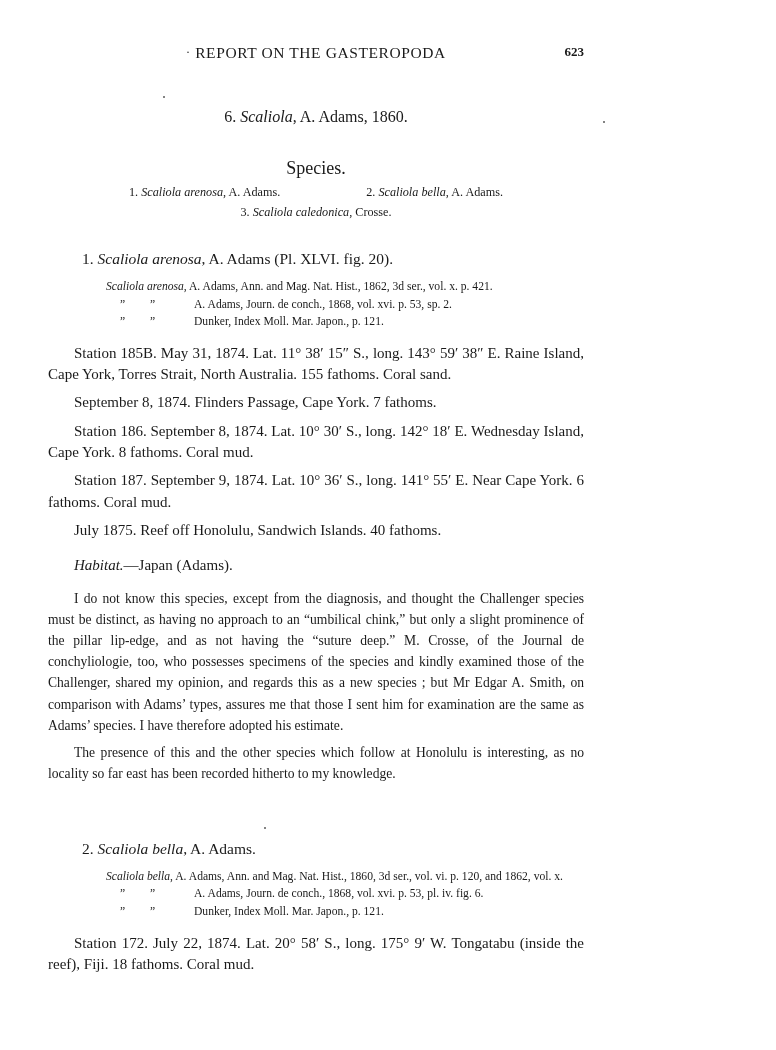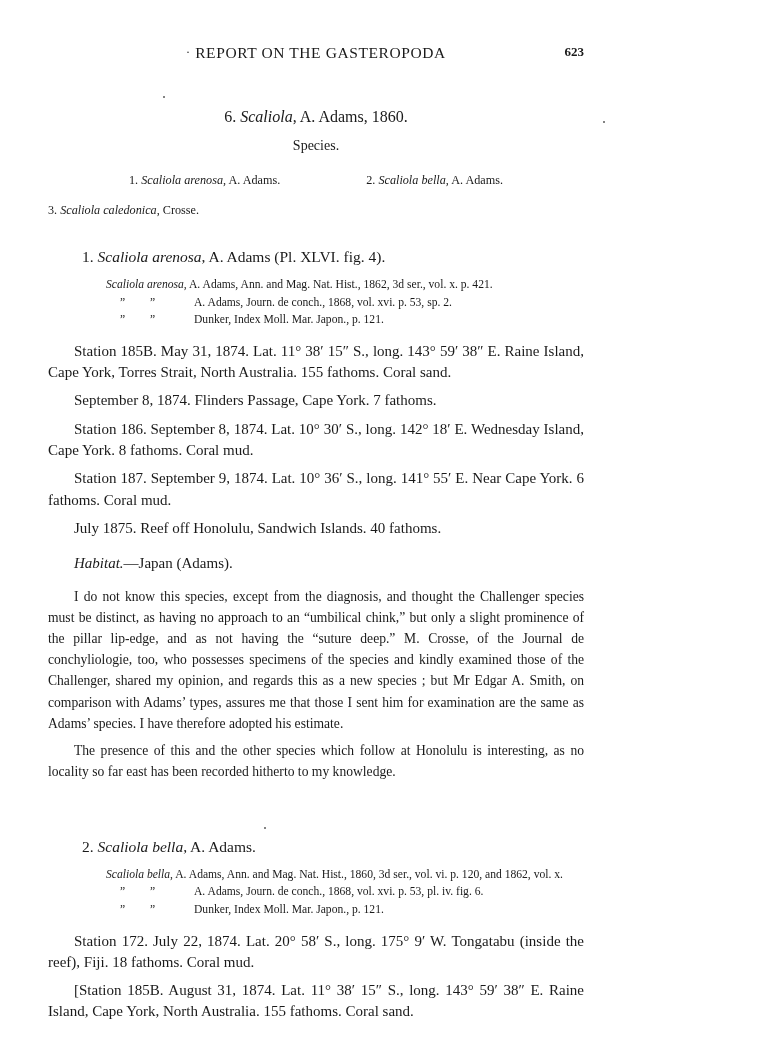--- a/index.html
+++ b/index.html
@@ -48,35 +48,35 @@
     margin-top: 30px;
   }
   .sec-title {
     text-align: center;
     font-size: 16px;
     margin: 12px 0 0 0;
   }
   .sec-title .it { font-style: italic; }
   .species-head {
     text-align: center;
-    font-size: 14px;
-    margin-top: 12px;
+    font-size: 18px;
+    margin-top: 32px;
   }
   .species-row {
     display: flex;
     justify-content: center;
     gap: 86px;
     font-size: 12.2px;
-    margin-top: 19px;
+    margin-top: 6px;
   }
   .species-row .it { font-style: italic; }
   .species-center {
-    text-align: left;
+    text-align: center;
     font-size: 12.2px;
-    margin-top: 15px;
+    margin-top: 5px;
   }
   .species-center .it { font-style: italic; }
   .entry-head {
     font-size: 15.5px;
     margin-top: 30px;
     padding-left: 34px;
   }
   .entry-head .it { font-style: italic; }
   .refs {
     font-size: 11.6px;
@@ -156,21 +156,21 @@
       </div>
     </div>
 
     <div class="species-center">
       <span>3.</span>
       <span class="it">Scaliola caledonica</span><span>, Crosse.</span>
     </div>
 
     <div class="entry-head">
       <span>1.</span>
-      <span class="it">Scaliola arenosa</span><span>, A. Adams (Pl. XLVI. fig. 4).</span>
+      <span class="it">Scaliola arenosa</span><span>, A. Adams (Pl. XLVI. fig. 20).</span>
     </div>
 
     <div class="refs">
       <div class="ref-first">
         <span class="it">Scaliola arenosa</span><span>, A. Adams, Ann. and Mag. Nat. Hist., 1862, 3d ser., vol. x. p. 421.</span>
       </div>
       <div class="ref-cont">
         <span class="dq1">”</span>
         <span class="dq2">”</span>
         <span>A. Adams, Journ. de conch., 1868, vol. xvi. p. 53, sp. 2.</span>
@@ -215,21 +215,20 @@
       </div>
       <div class="ref-cont">
         <span class="dq1">”</span>
         <span class="dq2">”</span>
         <span>Dunker, Index Moll. Mar. Japon., p. 121.</span>
       </div>
     </div>
 
     <div class="station-block">
       <div class="body-para indent">Station 172.   July 22, 1874.   Lat. 20° 58′ S., long. 175° 9′ W.   Tongatabu (inside the reef), Fiji.   18 fathoms.   Coral mud.</div>
-      <div class="body-para indent">[Station 185B.   August 31, 1874.   Lat. 11° 38′ 15″ S., long. 143° 59′ 38″ E.   Raine Island, Cape York, North Australia.   155 fathoms.   Coral sand.</div>
     </div>
 
   </div>
 
   <div class="tiny-dot" style="left:163px; top:96px;"></div>
   <div class="tiny-dot" style="left:603px; top:121px;"></div>
   <div class="tiny-dot" style="left:264px; top:827px;"></div>
 </div>
 
 </body></html>

